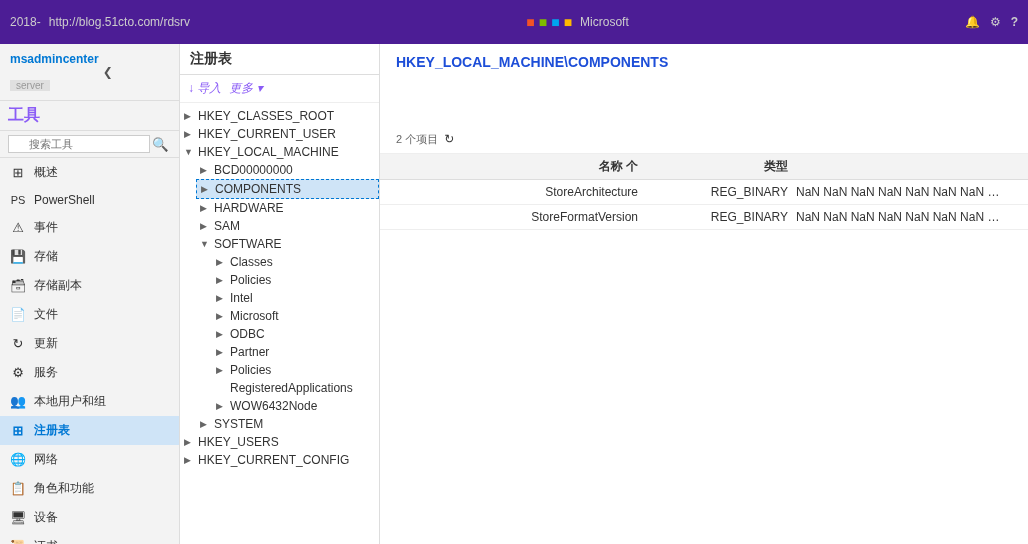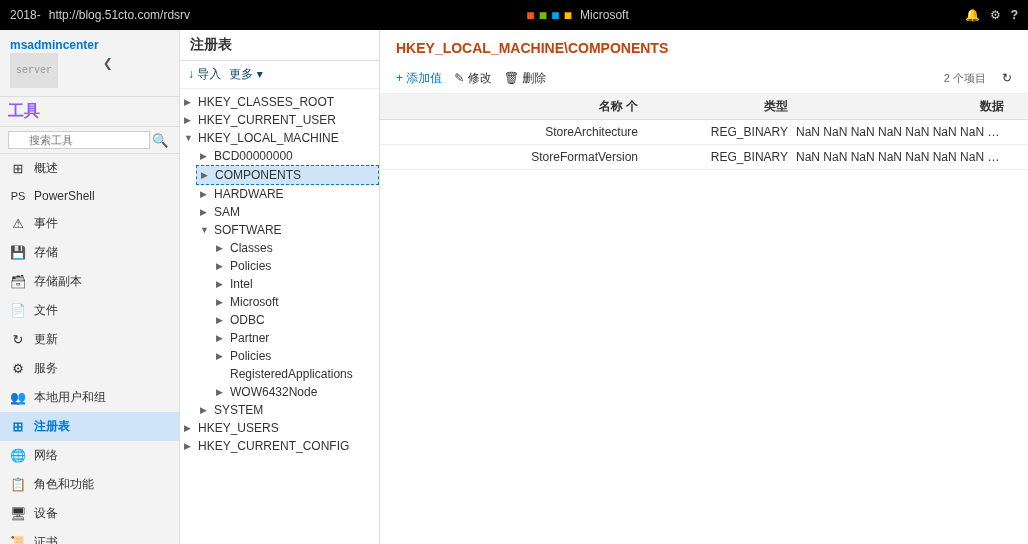--- a/index.html
+++ b/index.html
@@ -1,21 +1,21 @@
 <!DOCTYPE html>
 <html><head>
   <meta charset="utf-8">
   <style>
     * { box-sizing: border-box; margin: 0; padding: 0; }
     body { font-family: 'Segoe UI', Arial, sans-serif; font-size: 12px; background: #fff; color: #333; height: 544px; overflow: hidden; }
 
     
     .topbar {
-      height: 30px;
-      background: #000000;
+      height: 44px;
+      background: #4c1d95;
       display: flex;
       align-items: center;
       justify-content: space-between;
       padding: 0 10px;
       color: #ccc;
       font-size: 12px;
     }
     .topbar-left { display: flex; align-items: center; gap: 8px; }
     .topbar-center { display: flex; align-items: center; gap: 4px; }
     .topbar-right { display: flex; align-items: center; gap: 10px; }
@@ -83,24 +83,25 @@
     .content-area {
       display: flex;
       flex: 1;
       overflow: hidden;
     }
     .tree-toolbar-btn {
       display: flex;
       align-items: center;
       gap: 3px;
       cursor: pointer;
-      color: #0c4a6e;
+      color: #8b5cf6;
       background: none;
       border: none;
       font-size: 12px;
+      font-style: italic;
     }
 
     
     .tree-node {
       font-size: 12px;
       cursor: pointer;
       user-select: none;
     }
     .tree-node-label {
       display: flex;
@@ -120,22 +121,22 @@
       flex-direction: column;
       overflow: hidden;
     }
     .right-panel-header {
       padding: 10px 16px 6px;
       border-bottom: 1px solid #eee;
     }
     .right-panel-title {
       font-size: 14px;
       font-weight: 600;
-      color: #c2410c;
-      margin-bottom: 14px;
+      color: #1d4ed8;
+      margin-bottom: 22px;
     }
     .right-toolbar {
       display: flex;
       align-items: center;
       justify-content: space-between;
     }
     .right-toolbar-left {
       display: flex;
       align-items: center;
       gap: 12px;
@@ -148,21 +149,22 @@
       background: none;
       border: none;
       font-size: 12px;
       color: #333;
     }
     .right-toolbar-right {
       font-size: 11px;
       color: #666;
       display: flex;
       align-items: flex-start;
-      gap: 16px;
+      gap: 6px;
+      margin-top: 40px;
     }
 
     
     .registry-table {
       flex: 1;
       overflow-y: auto;
       text-align: right;
     }
     .table-header {
       display: grid;
@@ -237,21 +239,21 @@
     <span style="cursor:pointer; font-weight:bold;">?</span>
   </div>
 </div>
 
 <div class="main-layout">
 
   <div class="sidebar">
     <div class="sidebar-header">
       <div>
         <div style="font-size:12px; font-weight:600; color:#0078d4;">msadmincenter</div>
-        <div style="font-size:10px; color:#999; background:#e0e0e0; display:inline-block; padding:12px 6px; margin-top:1px;font-family:Liberation Mono, monospace;">server</div>
+        <div style="font-size:10px; color:#999; background:#e0e0e0; display:inline-block; padding:0 6px; margin-top:14px;">server</div>
       </div>
       <span class="collapse-btn">❮</span>
     </div>
 
     <div style="padding: 4px 8px; font-size:16px; font-weight:600; color:#8b5cf6; border-bottom:1px solid #ddd;">工具</div>
 
     <div class="search-box">
       <input type="text" style="flex: 1 1 0%; border: 1px solid rgb(204, 204, 204); padding: 2px 20px; font-size: 11px; outline: none;" placeholder="搜索工具">
       <button class="search-icon-btn">🔍</button>
     </div>
@@ -471,37 +473,31 @@
           </div>
         </div>
 
       </div>
     </div>
 
     <div class="right-panel">
       <div class="right-panel-header">
         <div class="right-panel-title">HKEY_LOCAL_MACHINE\COMPONENTS</div>
         <div class="right-toolbar">
-          <div class="right-toolbar-left">
-            <button class="toolbar-btn" style="color:#0078d4;">+ 添加值</button>
-            <button class="toolbar-btn">✎ 修改</button>
-            <button class="toolbar-btn">🗑 删除</button>
-          </div>
           <div class="right-toolbar-right">
             <span>2 个项目</span>
             <button class="toolbar-btn">↻</button>
           </div>
         </div>
       </div>
 
       <div class="registry-table">
         <div class="table-header">
           <div class="table-cell">名称 个</div>
           <div class="table-cell">类型</div>
-          <div class="table-cell">数据</div>
         </div>
 
         <div class="table-row">
           <div class="table-cell">StoreArchitecture</div>
           <div class="table-cell">REG_BINARY</div>
           <div class="table-cell">NaN NaN NaN NaN NaN NaN NaN NaN</div>
         </div>
 
         <div class="table-row">
           <div class="table-cell">StoreFormatVersion</div>

